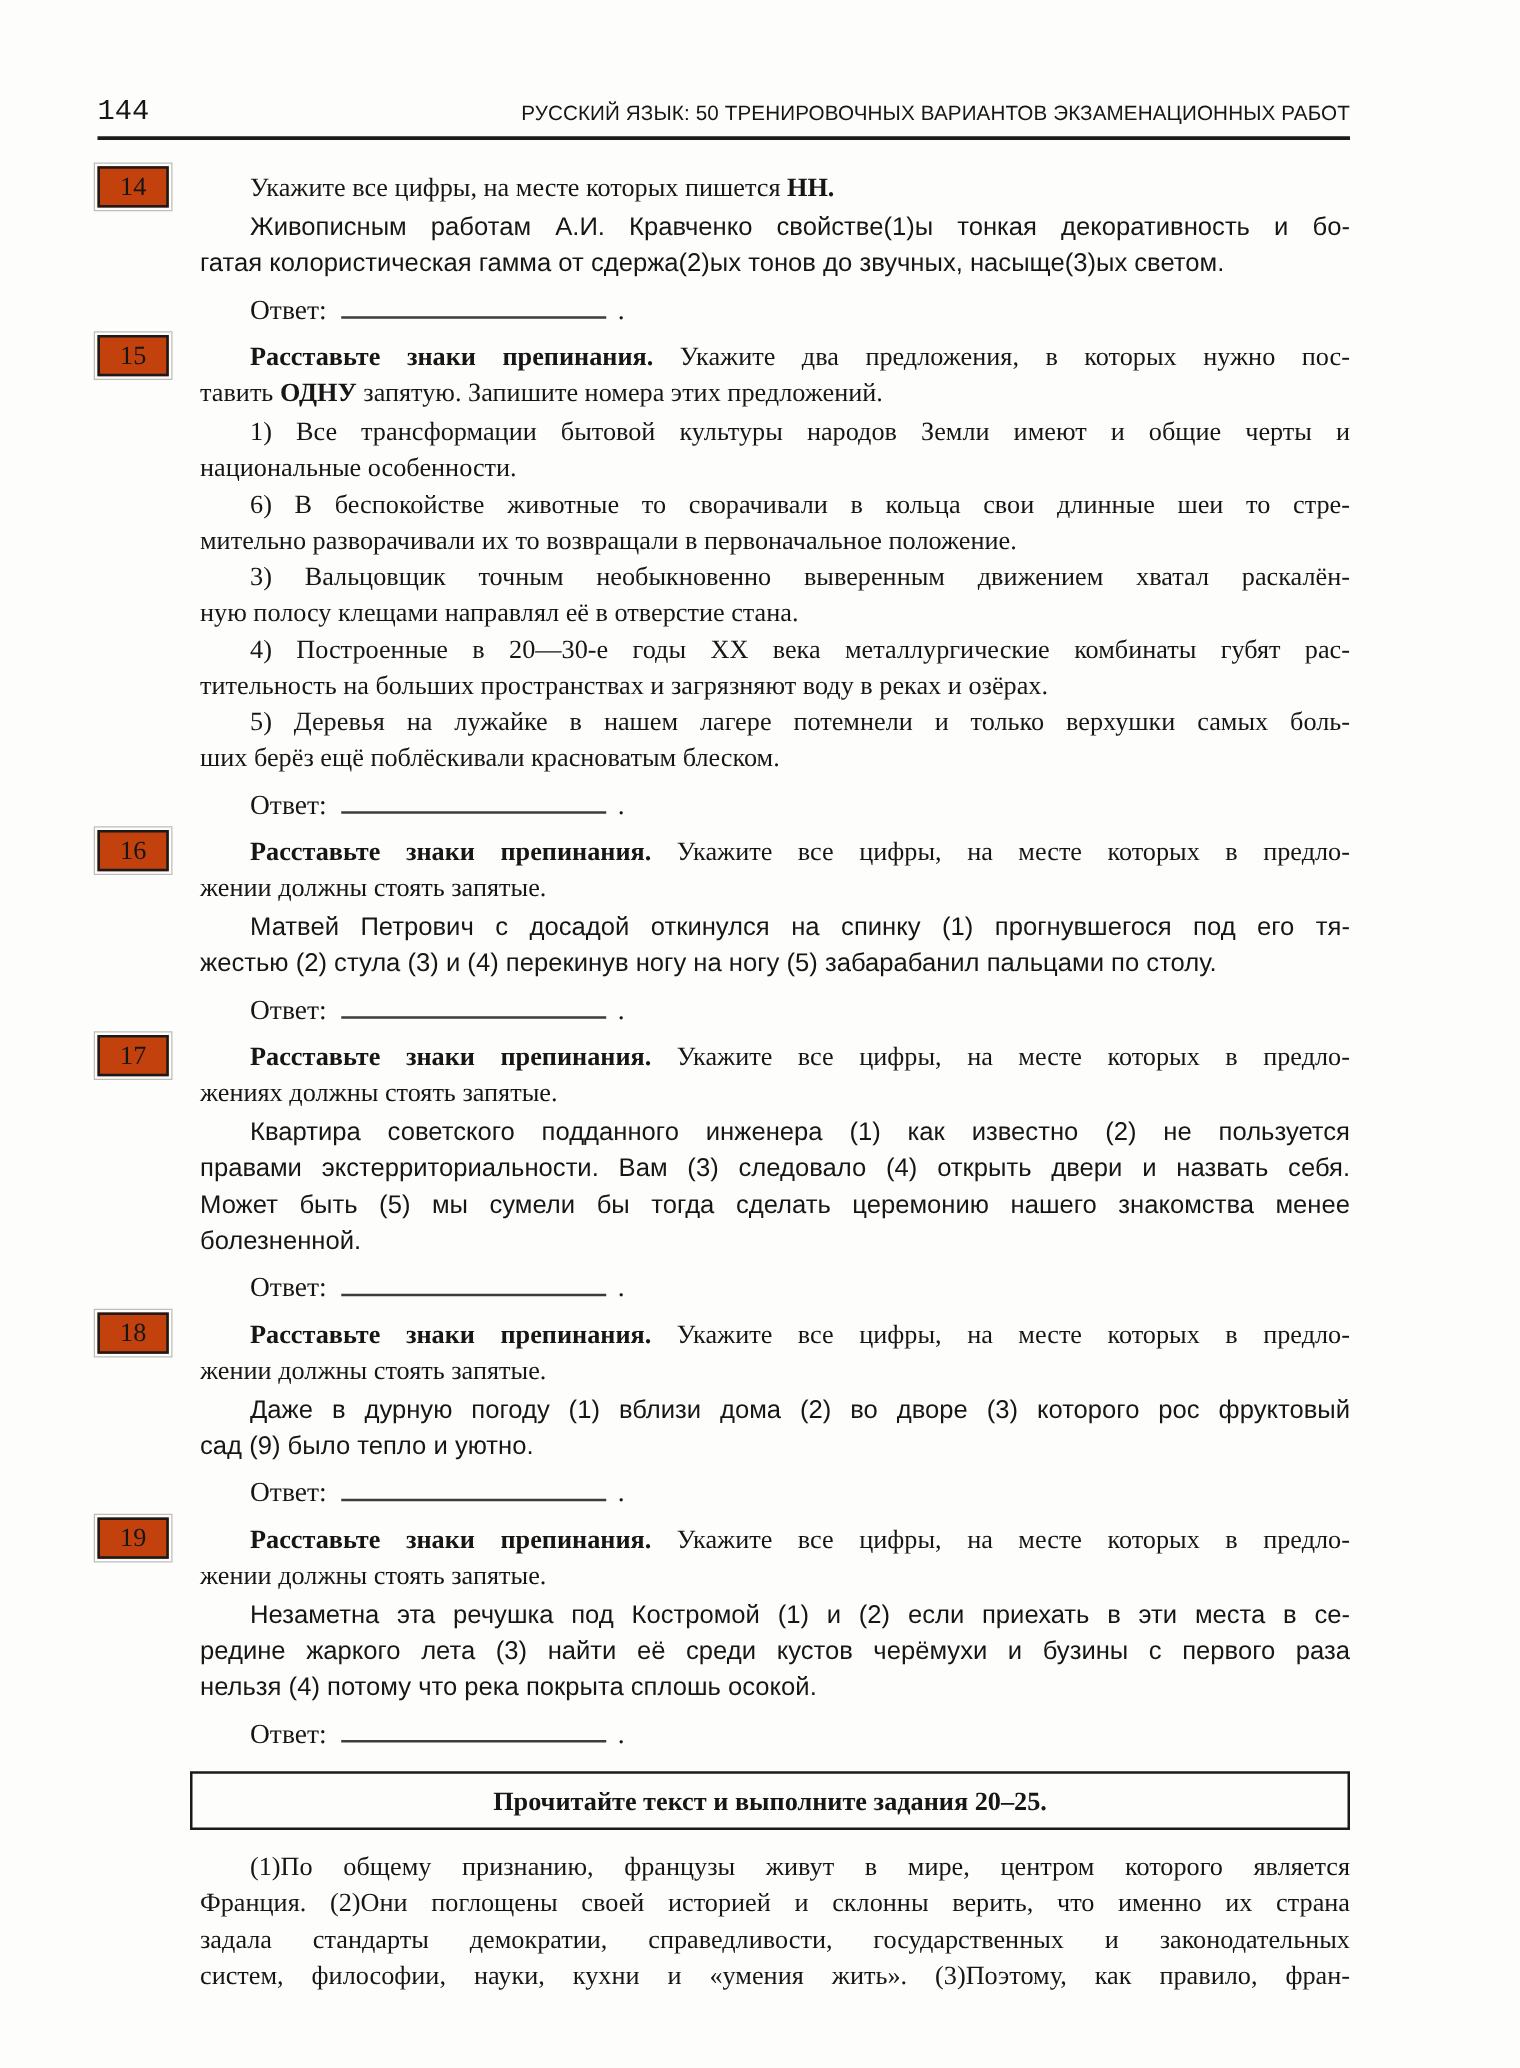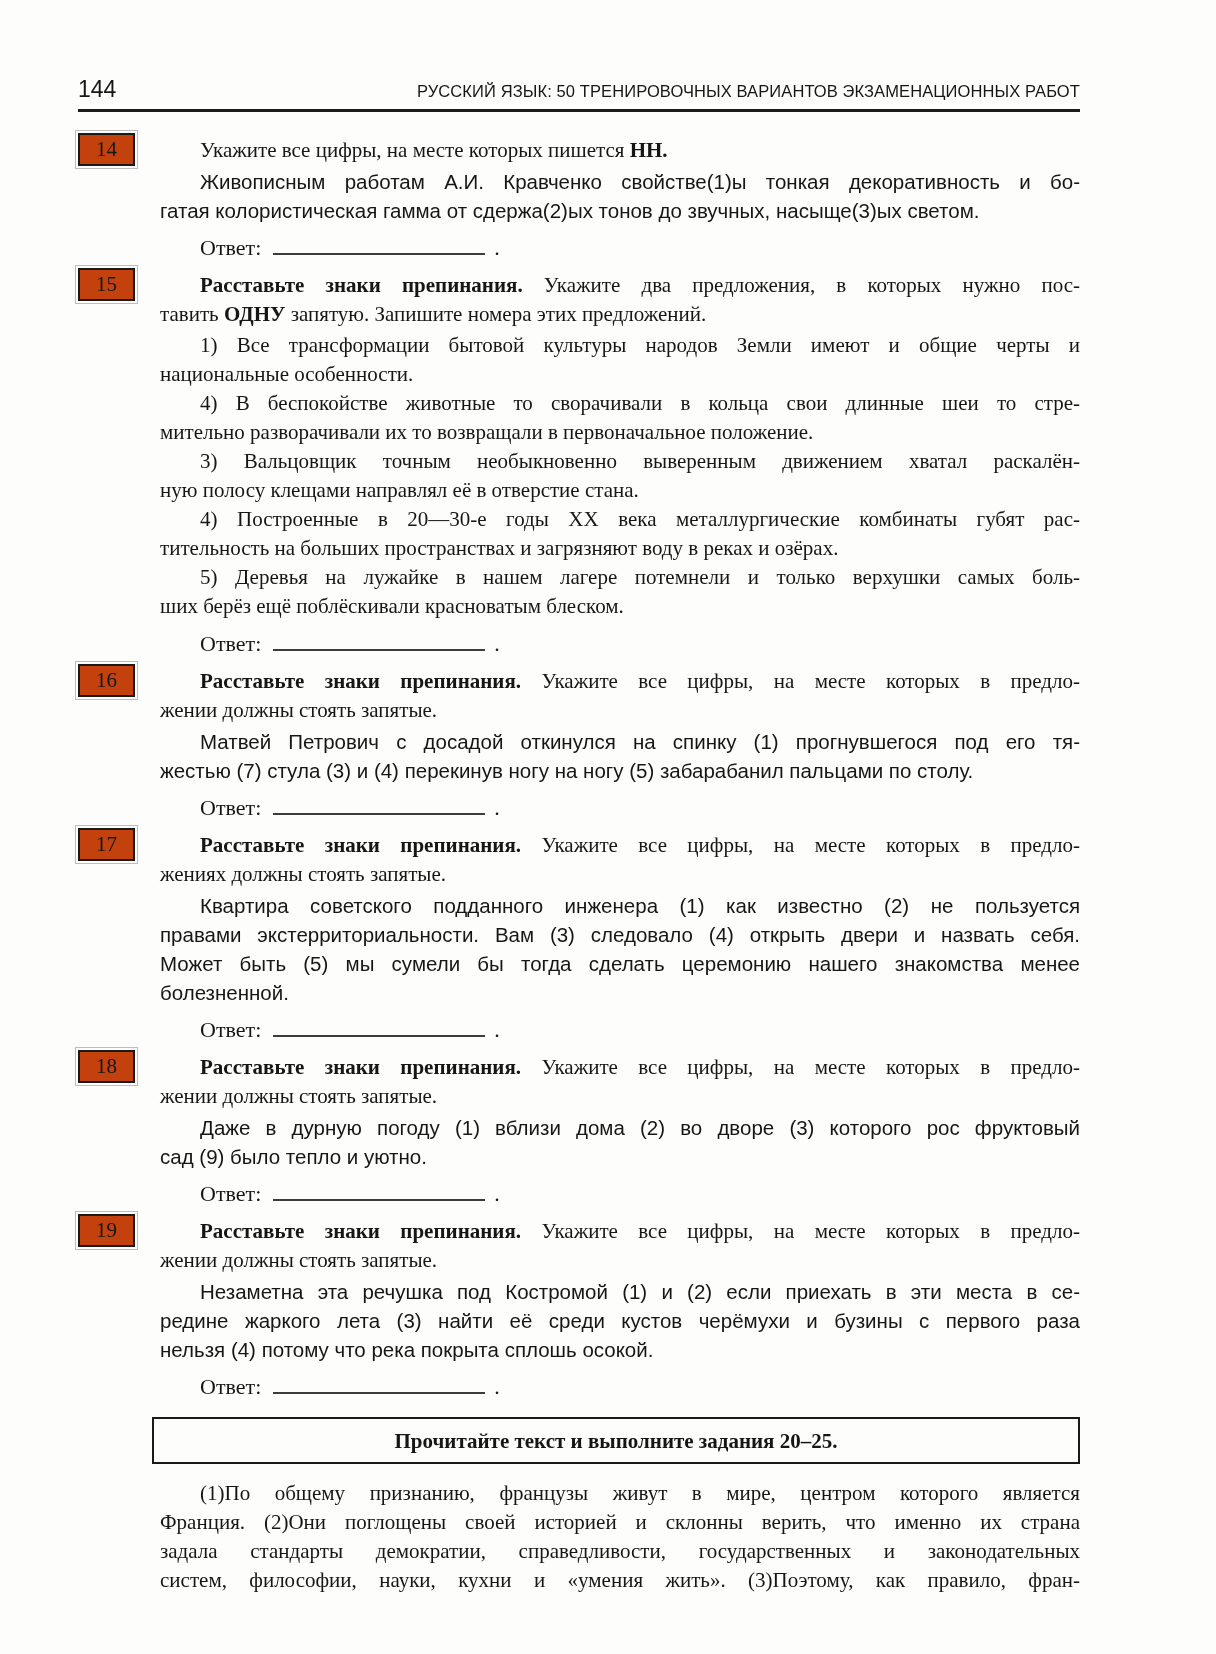--- a/index.html
+++ b/index.html
@@ -8,21 +8,21 @@
     position:relative;
     width:1216px; height:1654px;
     margin:0 auto;
     background:#fdfdfb;
     color:#161616;
     padding:76px 136px 0 78px;
     font-family:"Liberation Serif", serif;
     overflow:hidden;
   }
   .hdr { display:flex; justify-content:space-between; align-items:flex-end; }
-  .pageno { font-family:Liberation Sans, sans-serif; font-size:23px; line-height:26px; font-weight:400;text-align:right; }
+  .pageno { font-family:Liberation Mono, monospace; font-size:23px; line-height:26px; font-weight:400;text-align:right; }
   .htitle { font-family:"Liberation Sans", sans-serif; font-weight:normal; font-size:16.5px; line-height:22px; letter-spacing:0.1px; }
   .rule { border-top:3px solid #1b1b1b; margin-top:7px; }
   main { margin-top:24px; }
 
   .task { position:relative; padding-left:82px; margin-bottom:9px; }
   .numbox {
     position:absolute; left:0; top:-3px;
     width:57px; height:33px;
     border:2px solid #1a1a1a;
     outline:1px solid rgba(0,0,0,.25); outline-offset:2px;
@@ -87,21 +87,21 @@
       </div>
       <div class="serif lines indent instr">
           <div class="jl"><span class="b">Расставьте знаки препинания.</span><span> Укажите два предложения, в которых нужно пос-</span></div>
           <div><span>тавить </span><span class="b">ОДНУ</span><span> запятую. Запишите номера этих предложений.</span></div>
         </div>
       <div class="serif lines indent item">
           <div class="jl">1) Все трансформации бытовой культуры народов Земли имеют и общие черты и</div>
           <div>национальные особенности.</div>
         </div>
       <div class="serif lines indent item">
-          <div class="jl">4) В беспокойстве животные то сворачивали в кольца свои длинные шеи то стре-</div>
+          <div class="jl">6) В беспокойстве животные то сворачивали в кольца свои длинные шеи то стре-</div>
           <div>мительно разворачивали их то возвращали в первоначальное положение.</div>
         </div>
       <div class="serif lines indent item">
           <div class="jl">3) Вальцовщик точным необыкновенно выверенным движением хватал раскалён-</div>
           <div>ную полосу клещами направлял её в отверстие стана.</div>
         </div>
       <div class="serif lines indent item">
           <div class="jl">4) Построенные в 20—30-е годы XX века металлургические комбинаты губят рас-</div>
           <div>тительность на больших пространствах и загрязняют воду в реках и озёрах.</div>
         </div>
@@ -117,21 +117,21 @@
     <section class="task">
       <div class="numbox">
         <span>16</span>
       </div>
       <div class="serif lines indent instr">
           <div class="jl"><span class="b">Расставьте знаки препинания.</span><span> Укажите все цифры, на месте которых в предло-</span></div>
           <div><span>жении должны стоять запятые.</span></div>
         </div>
       <div class="sans lines indent">
           <div class="jl">Матвей Петрович с досадой откинулся на спинку (1) прогнувшегося под его тя-</div>
-          <div>жестью (7) стула (3) и (4) перекинув ногу на ногу (5) забарабанил пальцами по столу.</div>
+          <div>жестью (2) стула (3) и (4) перекинув ногу на ногу (5) забарабанил пальцами по столу.</div>
         </div>
       <div class="answer serif">
         <span>Ответ:</span><span class="blank"></span><span>.</span>
       </div>
     </section>
 
     <section class="task">
       <div class="numbox">
         <span>17</span>
       </div>

